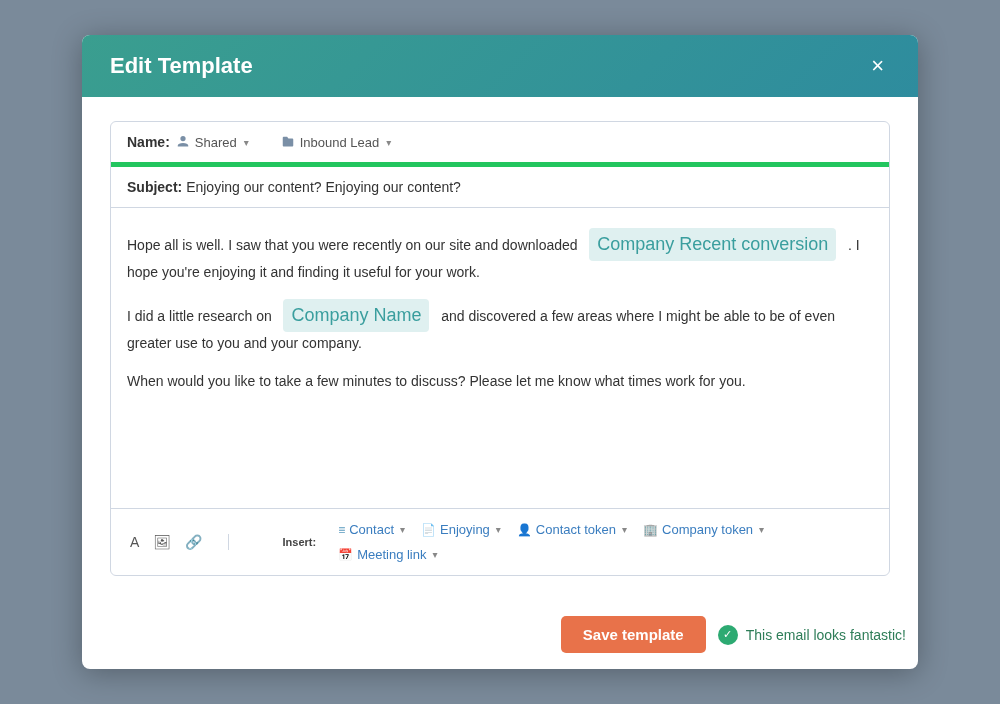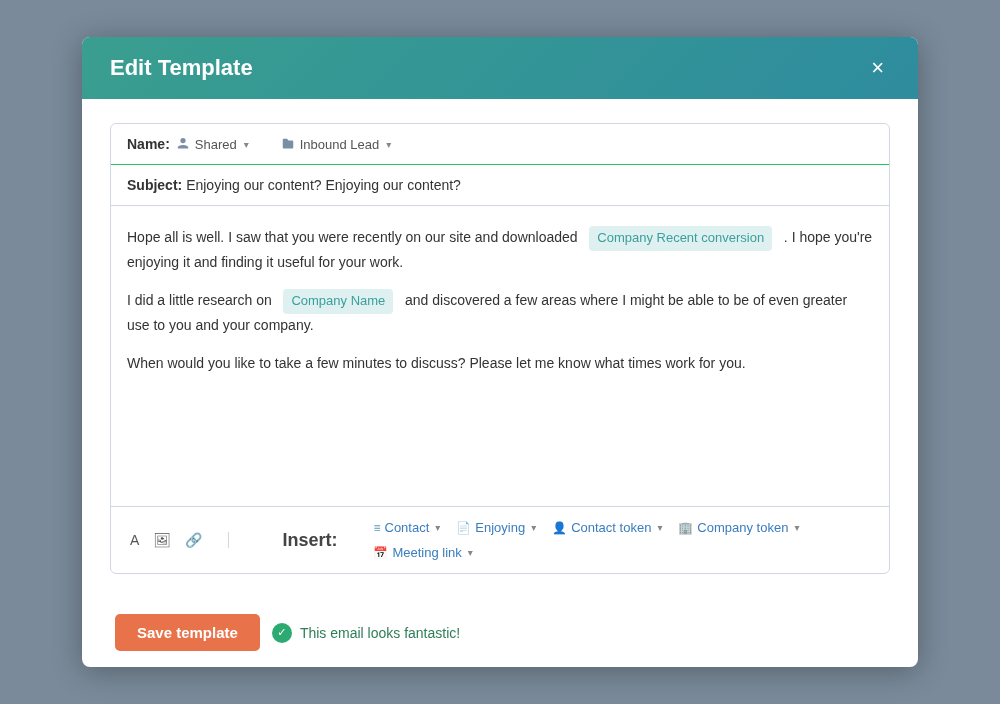--- a/index.html
+++ b/index.html
@@ -55,21 +55,21 @@
     .template-editor {
       border: 1px solid #d0d7e2;
       border-radius: 6px;
       overflow: hidden;
     }
 
     .name-row {
       display: flex;
       align-items: center;
       padding: 12px 16px;
-      border-bottom: 1px solid #22c55e;
+      border-bottom: 5px solid #22c55e;
     }
 
     .name-label {
       font-weight: 700;
       font-size: 14px;
       color: #333;
       margin-right: 6px;
       white-space: nowrap;
     }
 
@@ -140,21 +140,21 @@
       border-radius: 4px;
       font-size: 13px;
       display: inline-block;
     }
 
     .token-company {
       background: #dff0f0;
       color: #3a9e9e;
       padding: 2px 8px;
       border-radius: 4px;
-      font-size: 13px;
+      font-size: 18px;
       display: inline-block;
     }
 
     .toolbar-row {
       border-top: 1px solid #d0d7e2;
       padding: 10px 16px;
       display: flex;
       align-items: center;
       gap: 10px;
     }
@@ -167,24 +167,24 @@
     }
 
     .toolbar-icon {
       font-size: 14px;
       color: #555;
       cursor: pointer;
       padding: 3px;
     }
 
     .insert-label {
-      font-size: 18px;
+      font-size: 11px;
       font-weight: 600;
       color: #444;
-      margin-right: 20px;
+      margin-right: 6px;
       padding-left: 42px;
     }
 
     .insert-items {
       display: flex;
       align-items: center;
       gap: 4px;
       flex-wrap: wrap;
     }
 
@@ -198,24 +198,25 @@
       padding: 3px 6px;
       border-radius: 3px;
     }
 
     .insert-item-icon {
       font-size: 12px;
       color: #5a9abf;
     }
 
     .modal-footer {
-      padding: 16px 33px;
+      padding: 16px 12px;
       display: flex;
       align-items: center;
       gap: 12px;
+      justify-content: flex-end;
     }
 
     .btn-save {
       background: #e8724a;
       color: #fff;
       border: none;
       padding: 10px 22px;
       border-radius: 5px;
       font-size: 15px;
       font-weight: 600;

